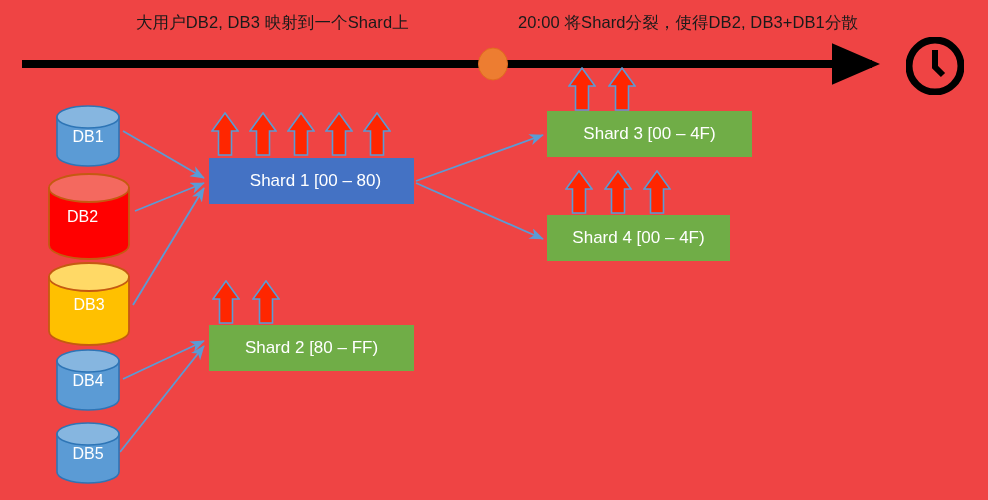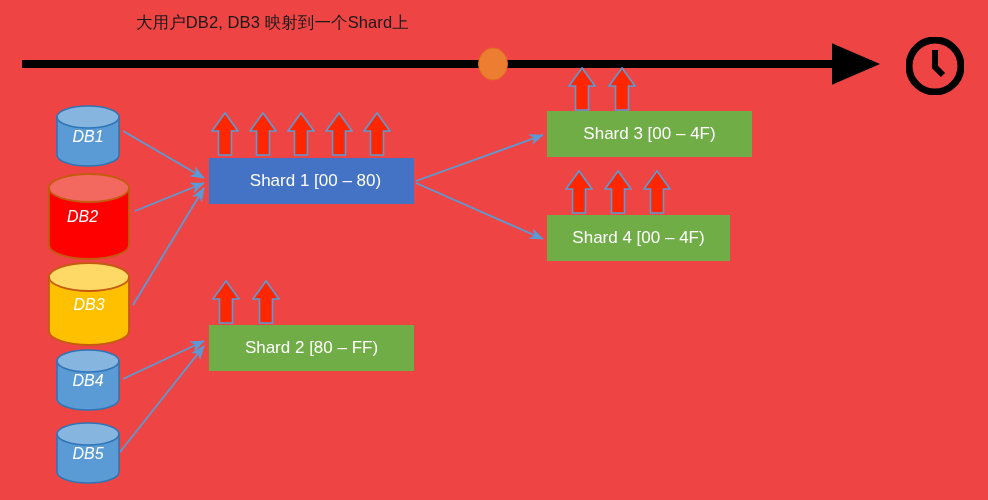--- a/index.html
+++ b/index.html
@@ -55,21 +55,20 @@
   #shard3 { left: 547px; top: 111px; width: 205px; height: 46px; }
   #shard4 { left: 547px; top: 215px; width: 183px; height: 46px; }
   .db-label {
     position: absolute;
     left: 0;
     width: 100%;
     text-align: center;
     color: #ffffff;
     font-size: 16px;
     pointer-events: none;
-    font-style: italic;
   }
 
   
   .arrow-group {
     position: absolute;
     display: flex;
     align-items: flex-end;
   }
   .up-arrow {
     width: 28px;
@@ -137,20 +136,21 @@
       <ellipse cx="88" cy="361" rx="31" ry="11" fill="#86b6e0" stroke="#2e75b6" stroke-width="1.6"></ellipse>
     </g>
 
     <g>
       <path d="M57,434 L57,472 A31,11 0 0 0 119,472 L119,434 Z" fill="#5b9bd5" stroke="#2e75b6" stroke-width="1.6"></path>
       <ellipse cx="88" cy="434" rx="31" ry="11" fill="#86b6e0" stroke="#2e75b6" stroke-width="1.6"></ellipse>
     </g>
   </svg>
 
   <div class="caption" id="caption-left">大用户DB2, DB3 映射到一个Shard上</div>
+  <div class="caption" id="caption-right">20:00 将Shard分裂，使得DB2, DB3+DB1分散</div>
 
   <div id="clock-icon">
     <svg viewBox="0 0 58 58" width="58" height="58">
       <circle cx="29" cy="29" r="26" fill="none" stroke="#000000" stroke-width="7"></circle>
       <path d="M29,13 L29,30 L37,38" fill="none" stroke="#000000" stroke-width="6" stroke-linecap="butt" stroke-linejoin="miter"></path>
     </svg>
   </div>
 
   <div class="db-label" style="left:57px; top:128px; width:62px;">DB1</div>
   <div class="db-label" style="left:49px; top:208px; width:67px;">DB2</div>

